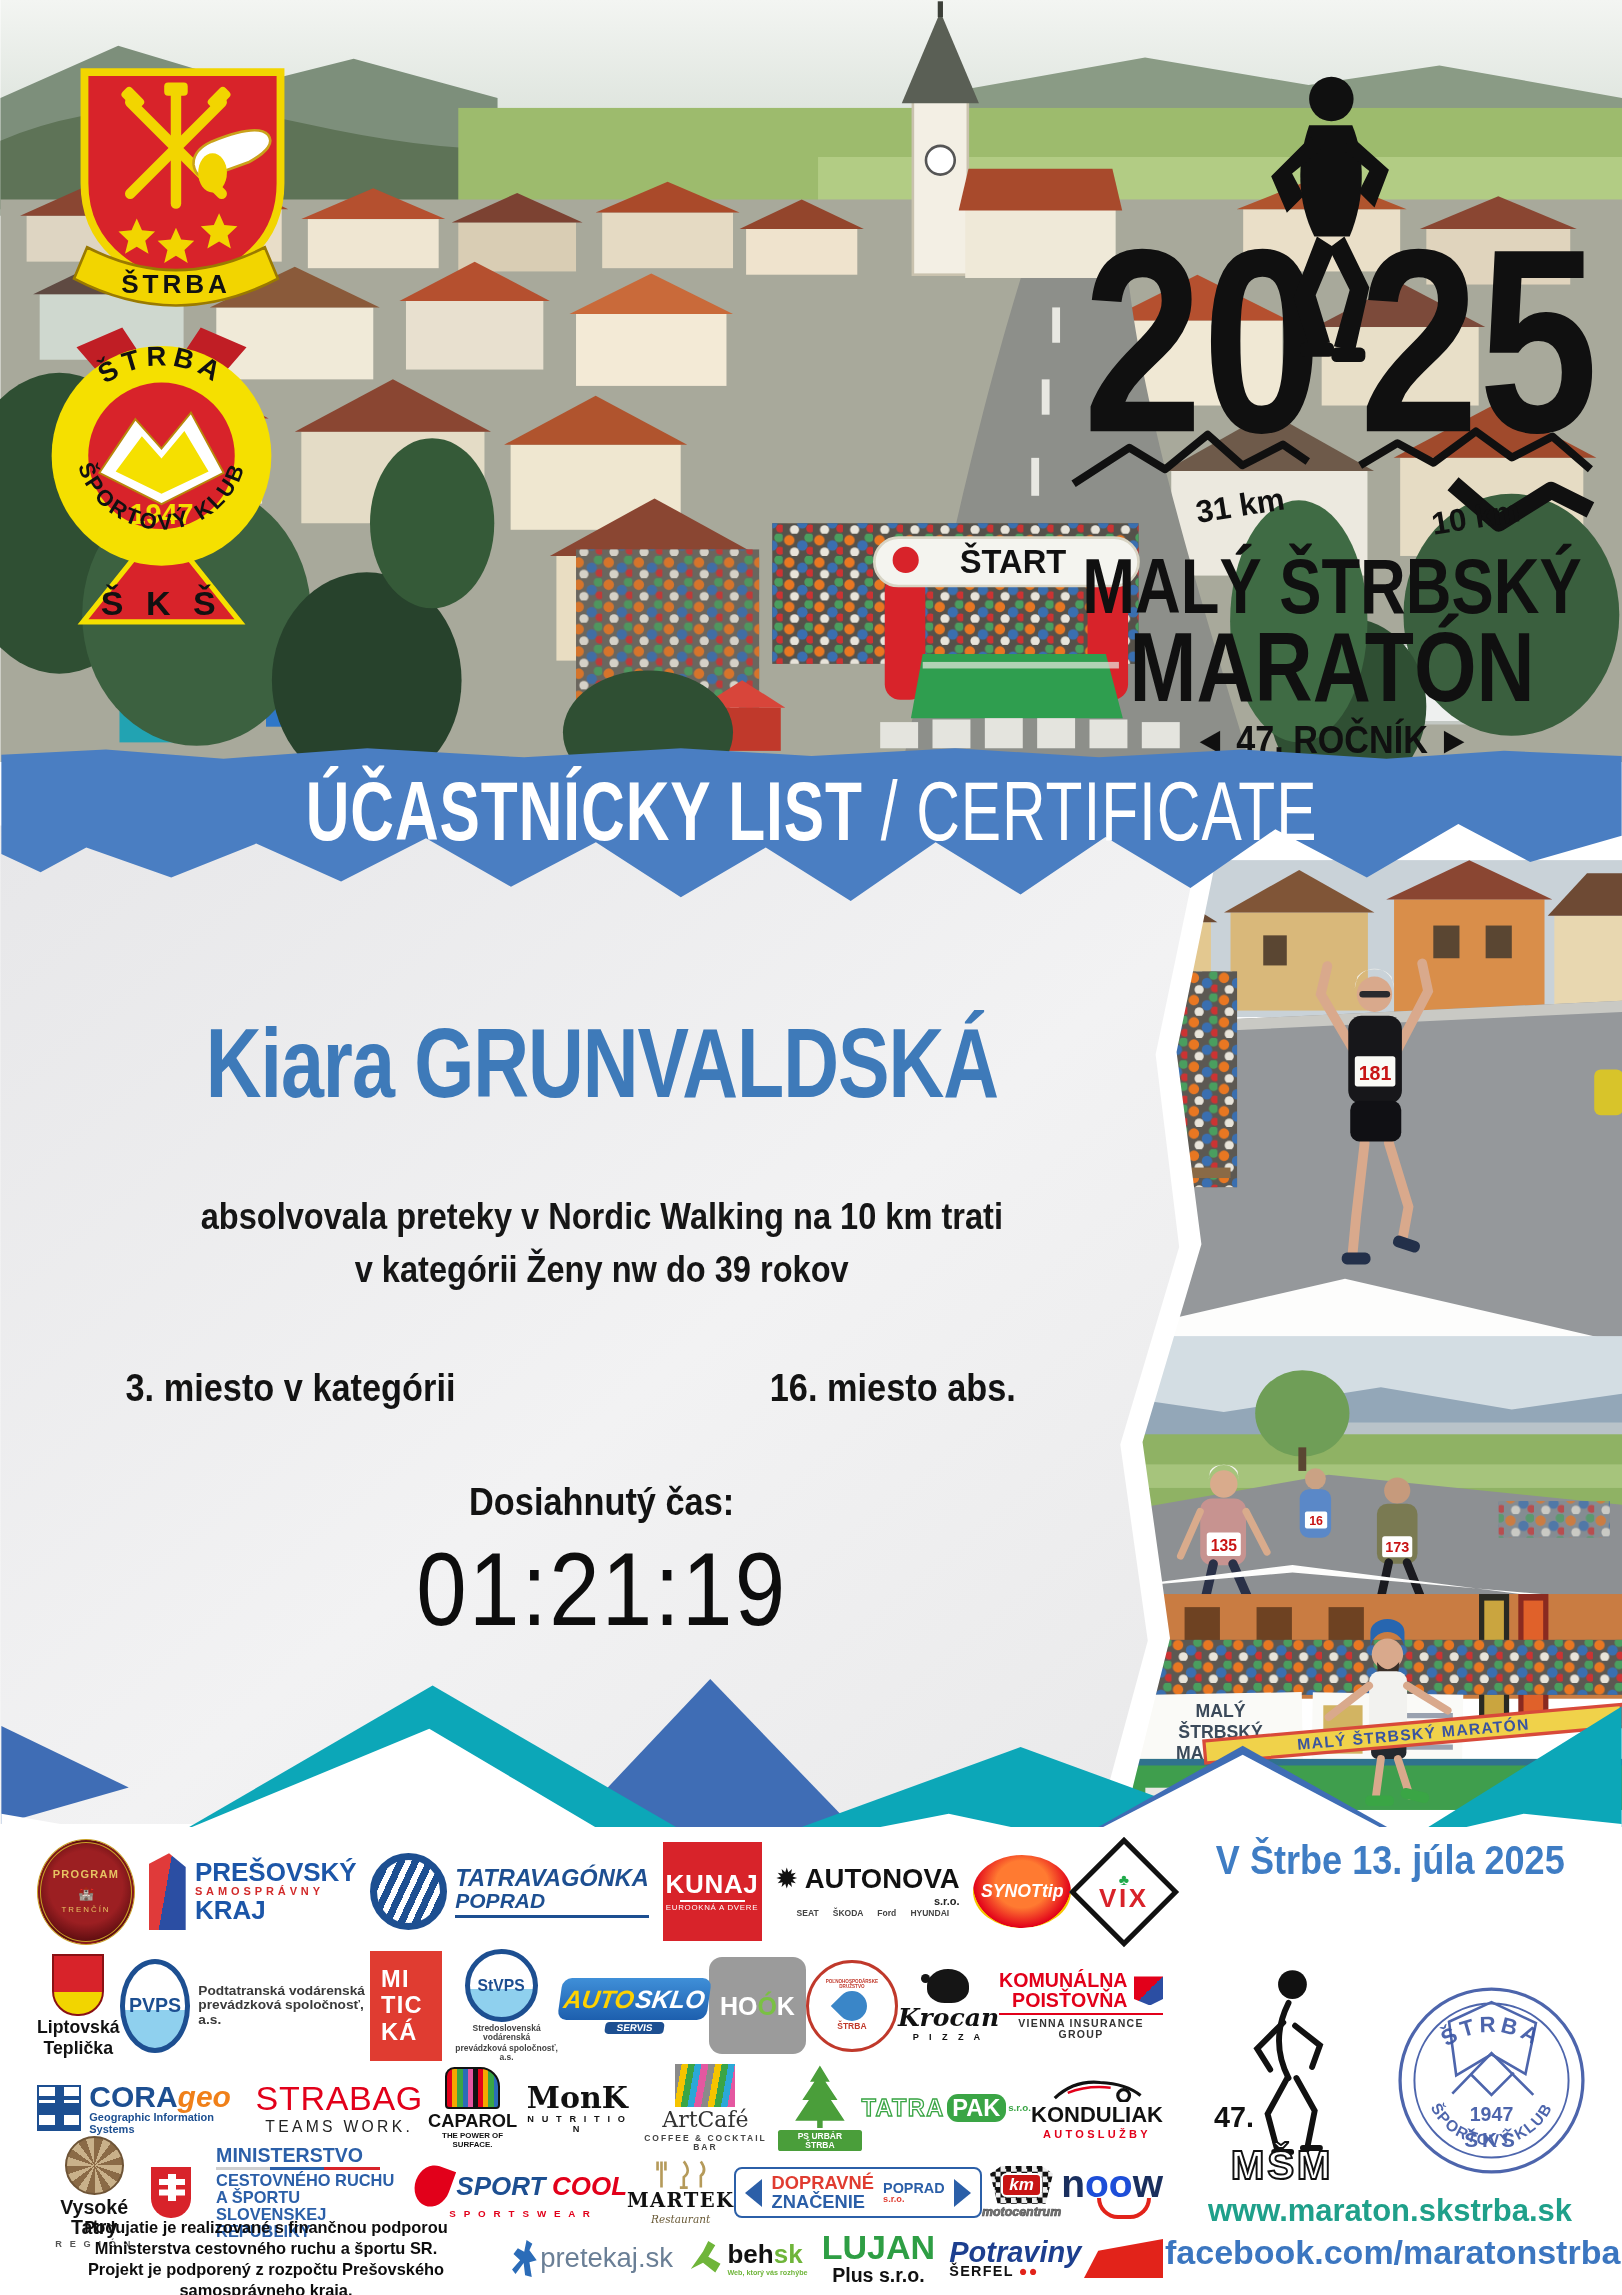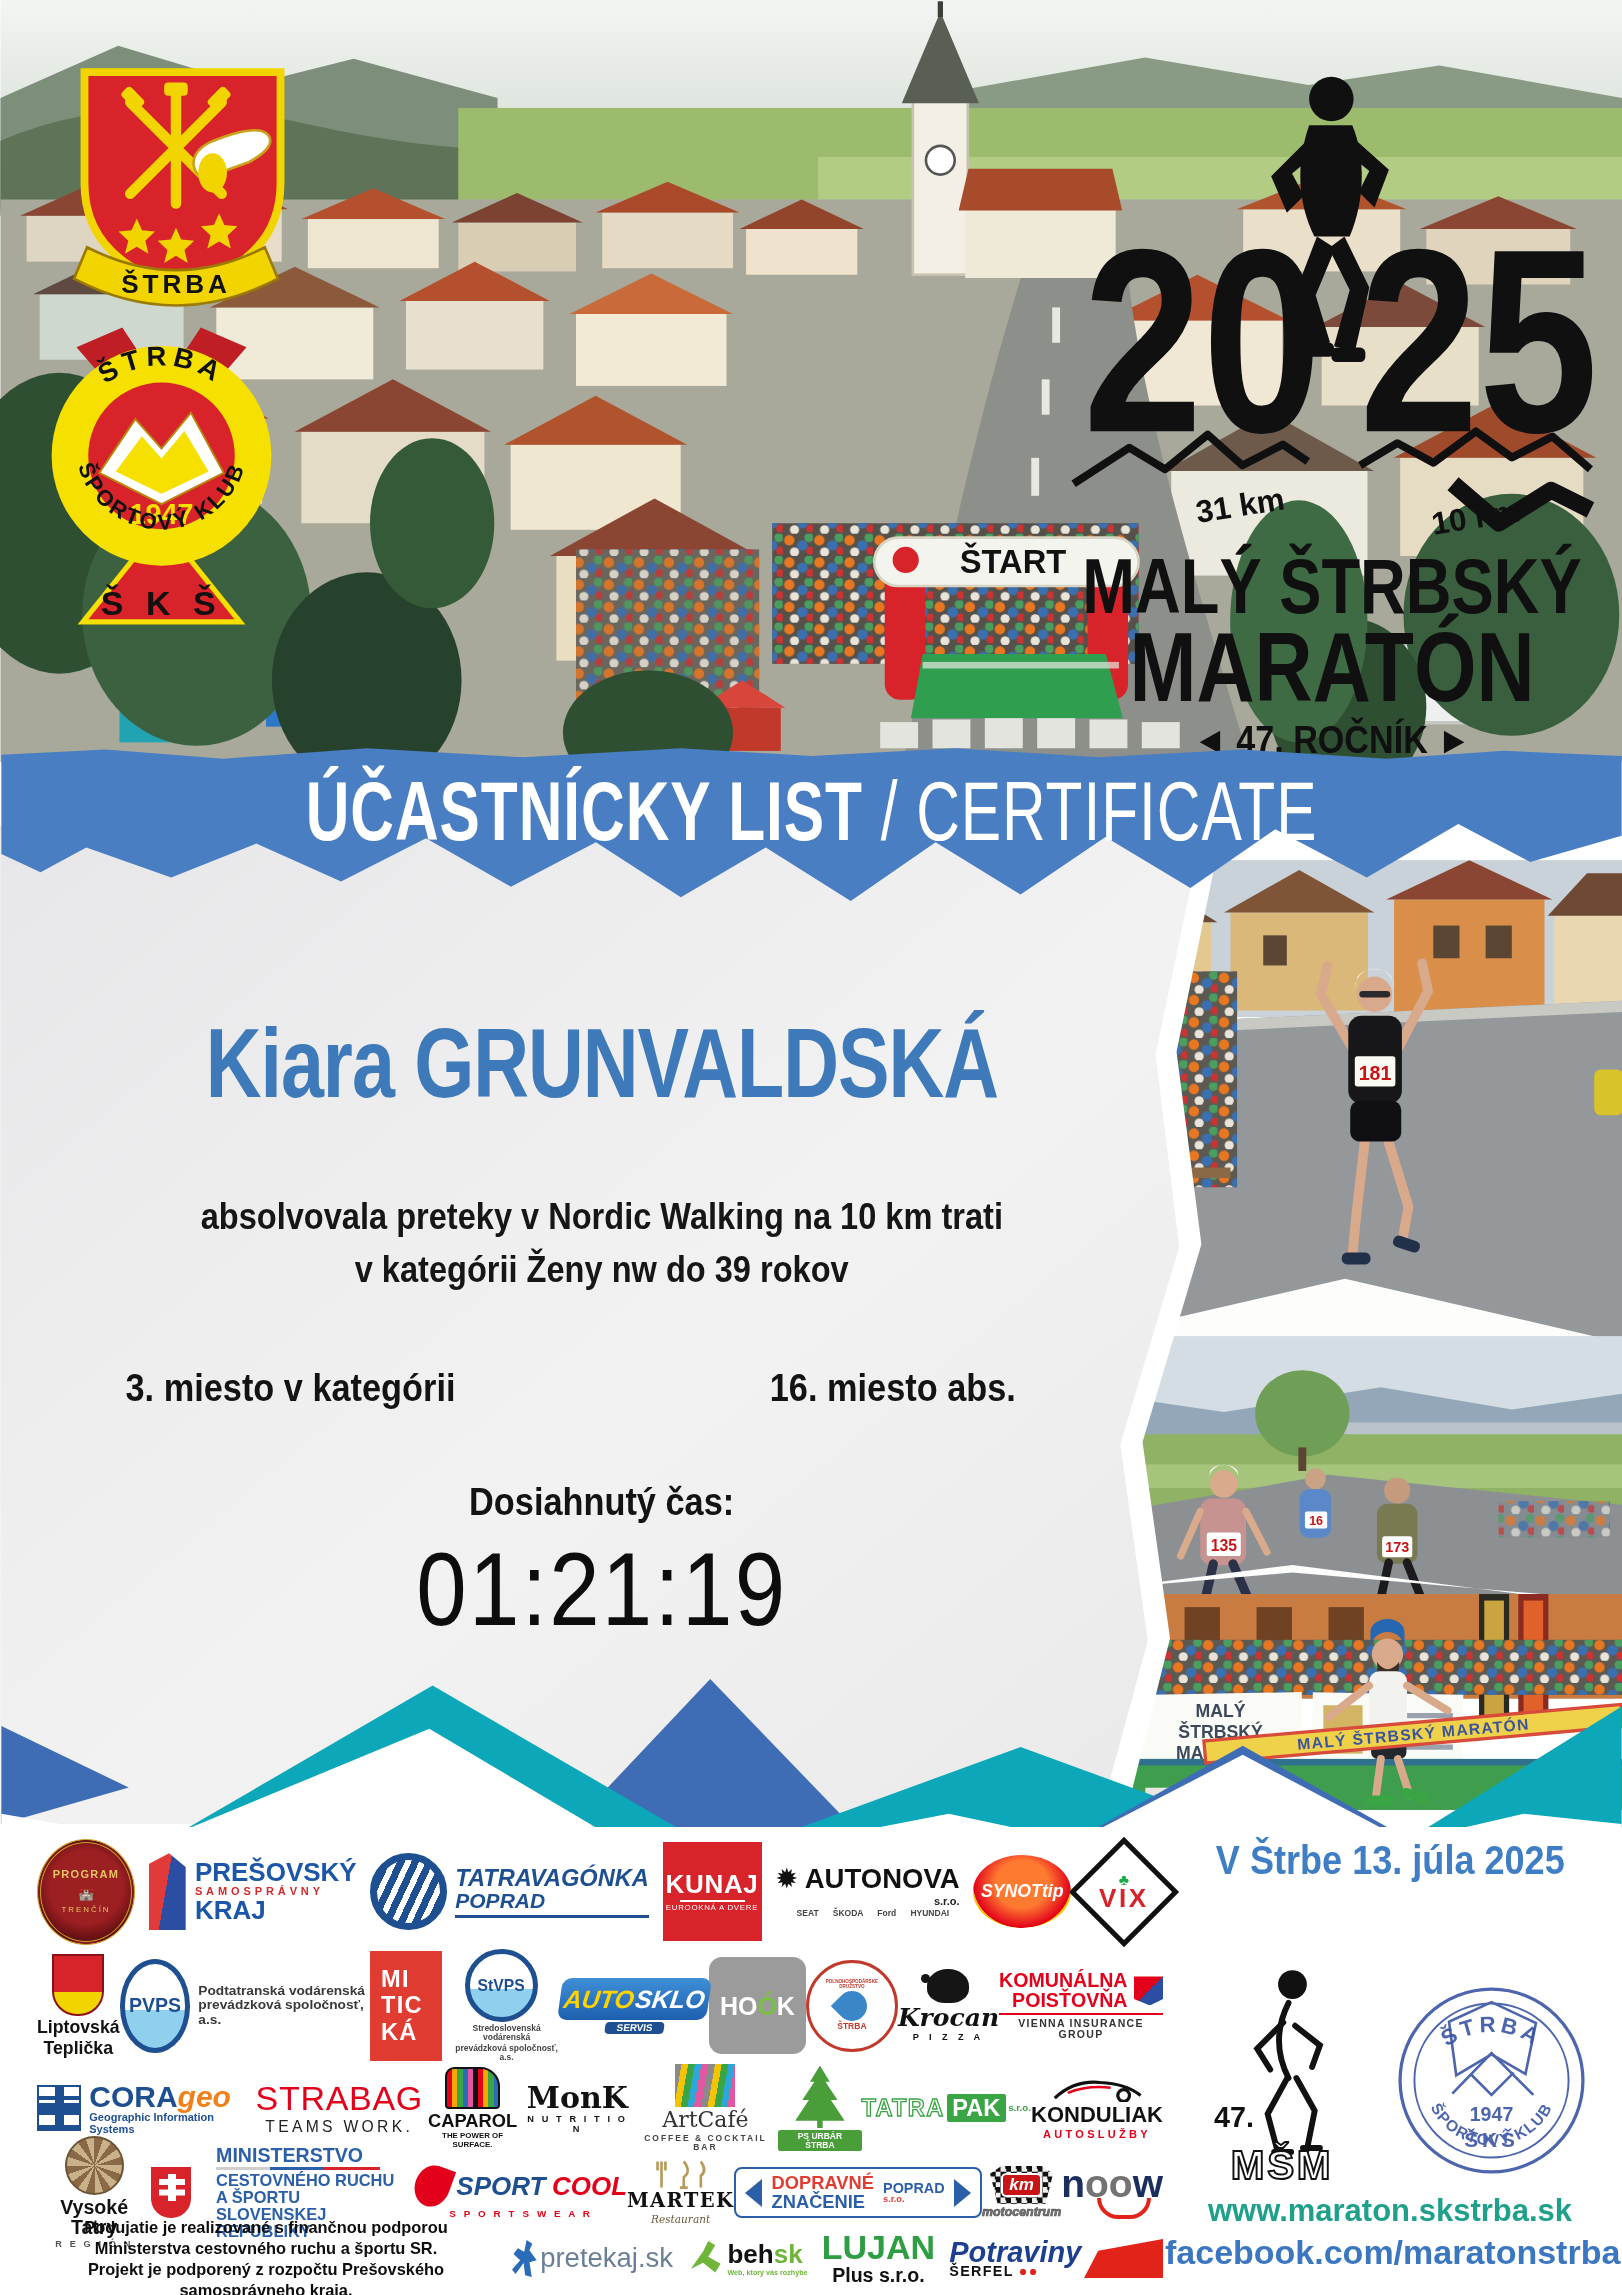--- a/index.html
+++ b/index.html
@@ -60,21 +60,21 @@
   #lg-cora .grid{width:42px;height:42px;background:
       linear-gradient(#1d4f91 0 0) 50% 0/9.2px 100% no-repeat,
       linear-gradient(#1d4f91 0 0) 0 50%/100% 9.2px no-repeat,
       repeating-linear-gradient(0deg,#1d4f91 0 3.9px,#fff 3.9px 14.4px),
       repeating-linear-gradient(90deg,#1d4f91 0 3.9px,#fff 3.9px 14.4px);
       background-blend-mode:normal;border:2.6px solid #1d4f91;}
   #lg-caparol .eleph{width:51px;height:38px;border:2.6px solid #111;border-radius:9.2px 19.6px 3.9px 3.9px;
       background:repeating-linear-gradient(90deg,#e2001a 0 5.2px,#f5a800 5.2px 10.5px,#3aa545 10.5px 15.7px,#2b6cb8 15.7px 21px,#e457a0 21px 26px,#111 26px 31px);}
   #lg-artcafe .stripes{width:60px;height:43px;background:repeating-linear-gradient(100deg,#8a8a8a 0 6.5px,#f5c400 6.5px 13px,#3aa545 13px 19.6px,#2ba8d8 19.6px 26px,#e457a0 26px 33px);}
   #lg-urbar .tree{width:55px;height:63px;background:#4a9e3a;clip-path:polygon(50% 0,68% 26%,60% 26%,82% 55%,70% 55%,95% 88%,55% 88%,55% 100%,45% 100%,45% 88%,5% 88%,30% 55%,18% 55%,40% 26%,32% 26%);}
-  #lg-tatrapak .pak{background:#3aa545;color:#fff;padding:1.3px 5.2px;border-radius:2px;}
+  #lg-tatrapak .pak{background:#3aa545;color:#fff;padding:1.3px 5.2px;border-radius:11px;}
   #lg-vt .sun{width:55px;height:55px;border-radius:50%;background:repeating-conic-gradient(#8a6a46 0 18deg,#c9b18a 18deg 36deg);border:2px solid #6e5436;}
   #lg-mini .slovak{width:42px;height:51px;background:#d8232a;border-radius:0 0 19.6px 19.6px;position:relative;}
   #lg-mini .slovak:before{content:"";position:absolute;left:17px;top:6.5px;width:7.9px;height:27.5px;background:#fff;}
   #lg-mini .slovak:after{content:"";position:absolute;left:7.9px;top:11.8px;width:26px;height:6.5px;background:#fff;box-shadow:0 10.5px 0 #fff;}
   #lg-sport .sw{width:35px;height:42px;background:#e2001a;border-radius:50% 0 50% 50%;transform:rotate(20deg);}
   #lg-dz{border:2.6px solid #2b5fa8;border-radius:7.9px;padding:5.2px 9.2px;flex-direction:row;gap:9.2px;background:#fff;}
   .arrL,.arrR{width:0;height:0;border-top:14.4px solid transparent;border-bottom:14.4px solid transparent;}
   .arrL{border-right:17px solid #2b5fa8;}
   .arrR{border-left:17px solid #2b5fa8;}
   #lg-km .badge{width:63px;height:38px;background:repeating-conic-gradient(#111 0 90deg,#eee 90deg 180deg) 0 0/10.5px 10.5px;
@@ -763,21 +763,21 @@
         <div class="arrR"></div>
       </div>
       <div class="sp" id="lg-km">
         <div class="badge">
             <span class="kmtag">km</span>
           </div>
         <div style="font-style:italic;font-weight:800;font-size:12.4px;color:#777;-webkit-text-stroke:0.7px #555">motocentrum</div>
       </div>
       <div class="sp" id="lg-noow">
         <div style="font-weight:800;font-size:39px;line-height:.9">
-          <span style="color:#1a2f5e">n</span><span style="color:#737373">oo</span><span style="color:#1a2f5e">w</span>
+          <span style="color:#1a2f5e">n</span><span style="color:#1d4ed8">oo</span><span style="color:#1a2f5e">w</span>
         </div>
         <div class="smile"></div>
       </div>
     </div>
 
     <div class="sprow" id="row5">
       <div id="support">
         <div>Podujatie je realizované s finančnou podporou</div>
         <div>Ministerstva cestovného ruchu a športu SR.</div>
         <div>Projekt je podporený z rozpočtu Prešovského samosprávneho kraja.</div>

